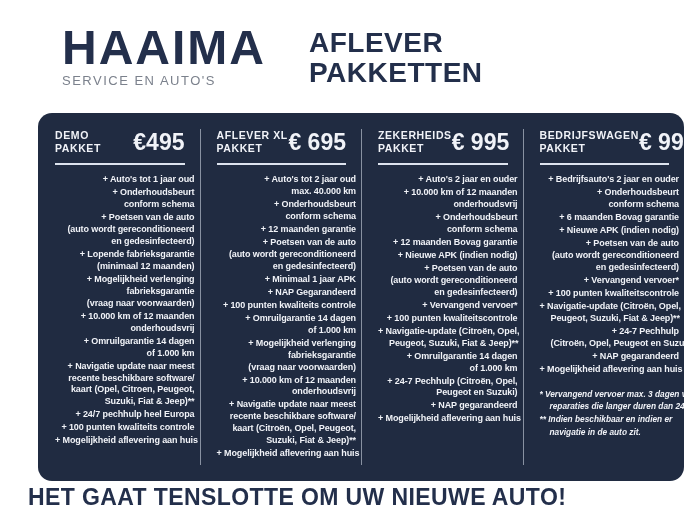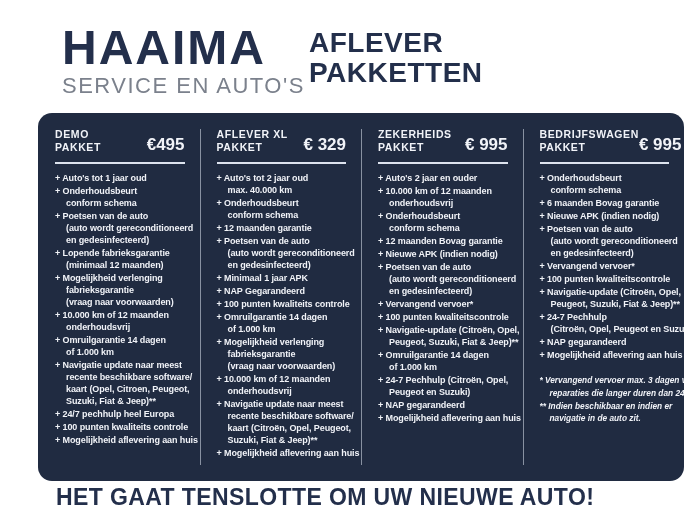--- a/index.html
+++ b/index.html
@@ -8,21 +8,21 @@
     background:#ffffff; overflow:hidden;
     font-family:"Liberation Sans", sans-serif;
   }
   
   .logo { position:absolute; left:62px; top:24px; }
   .logo-main {
     font-size:48px; font-weight:bold; letter-spacing:2px;
     color:var(--navy); line-height:1;
   }
   .logo-sub {
-    font-size:22px; color:var(--gray); letter-spacing:1.5px;
+    font-size:13px; color:var(--gray); letter-spacing:1.5px;
     margin-top:1px; font-weight:normal;
   }
   .doc-title {
     position:absolute; left:309px; top:28px;
     font-size:28px; font-weight:bold; color:var(--navy);
     line-height:1.07; letter-spacing:0.5px;
   }
   
   .panel {
     position:absolute; left:38px; top:113px; width:646px; height:368px;
@@ -36,38 +36,39 @@
   }
   .pkg-head {
     display:flex; justify-content:space-between; align-items:flex-end;
     padding-right:10px;
   }
   .pkg-name {
     font-size:10.5px; font-weight:bold; letter-spacing:0.6px;
     line-height:1.25; color:var(--panel-text);
   }
   .pkg-price {
-    font-size:17px; font-weight:bold; color:var(--panel-text);
+    font-size:23px; font-weight:bold; color:var(--panel-text);
     transform:translateY(1px); white-space:nowrap;
   }
   .rule { height:2px; background:#dde3ee; margin:8px 10px 9px 0; }
   .item {
     font-size:9px; line-height:1.33; font-weight:bold;
     color:var(--panel-text); white-space:pre;
     padding-left:11px; text-indent:-11px; margin-bottom:1px;
     letter-spacing:-0.1px;
+    text-align:right;
   }
   .footnotes { margin-top:12px; }
   .fnote {
     font-size:8.3px; font-style:italic; font-weight:bold;
     line-height:1.55; color:var(--panel-text); white-space:pre;
     padding-left:10px; text-indent:-10px;
   }
   .tagline {
-    position:absolute; left:56px; top:484px;
+    position:absolute; left:28px; top:484px;
     font-size:23px; font-weight:bold; color:var(--navy);
     letter-spacing:0.4px; white-space:nowrap;
   }
 </style>
 </head>
 <body>
 
 <div class="page">
 
   <div class="logo">
@@ -117,21 +118,21 @@
           </div>
 
   </div>
 
   <div class="col">
     <div class="pkg-head">
       <div class="pkg-name">
         <div>AFLEVER XL</div>
         <div>PAKKET</div>
       </div>
-      <div class="pkg-price">€ 329</div>
+      <div class="pkg-price">€ 695</div>
     </div>
     <div class="rule"></div>
     <div class="items">
             <div class="item">+ Auto's tot 2 jaar oud
 max. 40.000 km</div>
             <div class="item">+ Onderhoudsbeurt
 conform schema</div>
             <div class="item">+ 12 maanden garantie</div>
             <div class="item">+ Poetsen van de auto
 (auto wordt gereconditioneerd
@@ -192,20 +193,21 @@
   <div class="col">
     <div class="pkg-head">
       <div class="pkg-name">
         <div>BEDRIJFSWAGEN</div>
         <div>PAKKET</div>
       </div>
       <div class="pkg-price">€ 995</div>
     </div>
     <div class="rule"></div>
     <div class="items">
+            <div class="item">+ Bedrijfsauto's 2 jaar en ouder</div>
             <div class="item">+ Onderhoudsbeurt
 conform schema</div>
             <div class="item">+ 6 maanden Bovag garantie</div>
             <div class="item">+ Nieuwe APK (indien nodig)</div>
             <div class="item">+ Poetsen van de auto
 (auto wordt gereconditioneerd
 en gedesinfecteerd)</div>
             <div class="item">+ Vervangend vervoer*</div>
             <div class="item">+ 100 punten kwaliteitscontrole</div>
             <div class="item">+ Navigatie-update (Citroën, Opel,

